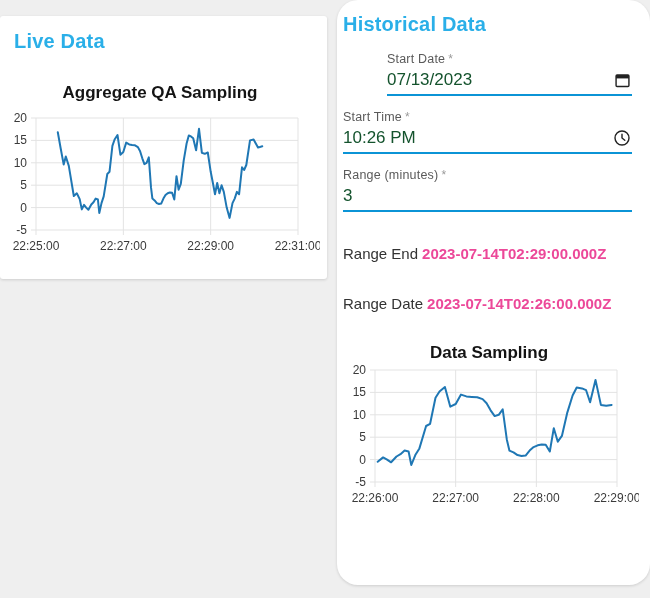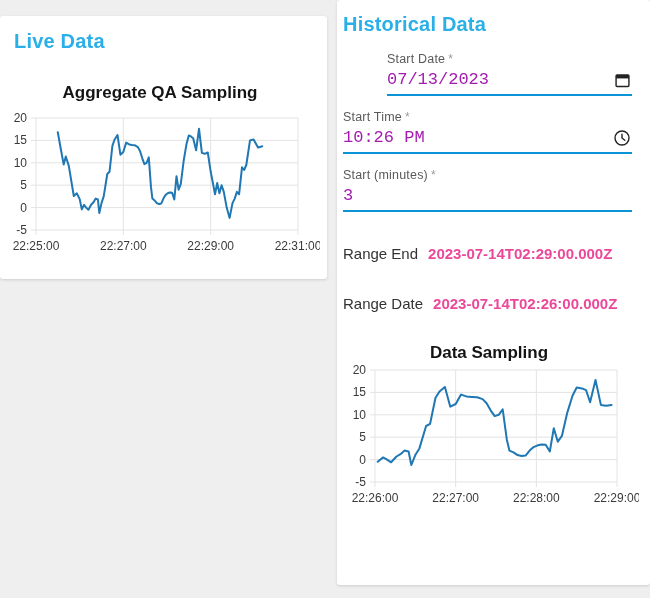--- a/index.html
+++ b/index.html
@@ -21,21 +21,21 @@
     font-family:"Liberation Sans","DejaVu Sans",sans-serif;
     color:#141414;
   }
   .page{display:flex;gap:10px;width:650px;}
   .card{
     background:var(--card-bg);
     border-radius:3px;
     box-shadow:0 1px 3px rgba(0,0,0,0.14);
   }
   .left-card{width:327px;height:263px;flex:none;margin-top:16px;}
-  .right-card{width:313px;height:585px;flex:none;padding:0 18px 0 6px;}
+  .right-card{width:313px;height:585px;flex:none;padding:0 18px 0 6px;border-radius:21px;}
   .panel-title{
     font-size:20px;font-weight:700;color:var(--accent);
     letter-spacing:0.2px;
   }
   .left-card .panel-title{margin:14px 0 0 14px;}
   .right-card .panel-title{margin:13px 0 0 0;}
   .chart-title{
     text-align:center;font-size:17px;font-weight:700;color:var(--title-text);
   }
   .left-card .chart-title{margin-top:30px;width:320px;}
@@ -54,38 +54,38 @@
     letter-spacing:0.2px;
   }
   .req{color:var(--asterisk);margin-left:3px;font-size:12px;}
   .value-row{
     display:flex;align-items:center;justify-content:space-between;
     border-bottom:2px solid var(--primary);
     padding:2px 0 2px 0;min-height:28px;
   }
   .field-input{
     border:none;outline:none;background:transparent;
-    font-family:Liberation Mono, monospace;
-    font-size:17px;color:#a21caf;width:100%;line-height:24px;
+    font-family:Liberation Sans, sans-serif;
+    font-size:17px;color:#14532d;width:100%;line-height:24px;
   }
   .icon-btn{
     border:none;background:transparent;cursor:pointer;
     width:20px;height:20px;padding:0;flex:none;
     display:flex;align-items:center;justify-content:center;
   }
   .submit-btn{
     margin-top:18px;width:100%;height:31px;
     background:var(--primary);color:#ffffff;
     border:none;border-radius:4px;cursor:pointer;
     font-family:"Liberation Sans","DejaVu Sans",sans-serif;
     font-size:14px;font-weight:700;letter-spacing:1.2px;
     box-shadow:0 2px 3px rgba(0,0,0,0.22);
   }
   .range-row{
-    margin-top:33px;display:flex;align-items:baseline;gap:10px;
+    margin-top:33px;display:flex;align-items:baseline;gap:4px;
     white-space:nowrap;
   }
   .range-label{font-size:15px;color:#333333;}
   .range-value{font-size:15px;font-weight:700;color:#ec4899;}
 </style>
 </head>
 <body>
 
 <div class="page">
 
@@ -155,21 +155,21 @@
           <svg width="18" height="18" viewBox="0 0 18 18">
             <circle cx="9" cy="9" r="7" fill="none" stroke="#222222" stroke-width="1.4"></circle>
             <path d="M9 5.2 L9 9 L11.8 11.2" fill="none" stroke="#222222" stroke-width="1.4" stroke-linecap="round" stroke-linejoin="round"></path>
           </svg>
         </button>
       </div>
     </div>
 
     
     <div class="field">
-      <span class="field-label"><span>Start (minutes)</span><span class="req">*</span></span>
+      <span class="field-label"><span>Range (minutes)</span><span class="req">*</span></span>
       <div class="value-row">
         <input class="field-input" value="3" style="">
       </div>
     </div>
 
 
     <div class="range-row">
       <span class="range-label">Range End</span>
       <span class="range-value">2023-07-14T02:29:00.000Z</span>
     </div>

